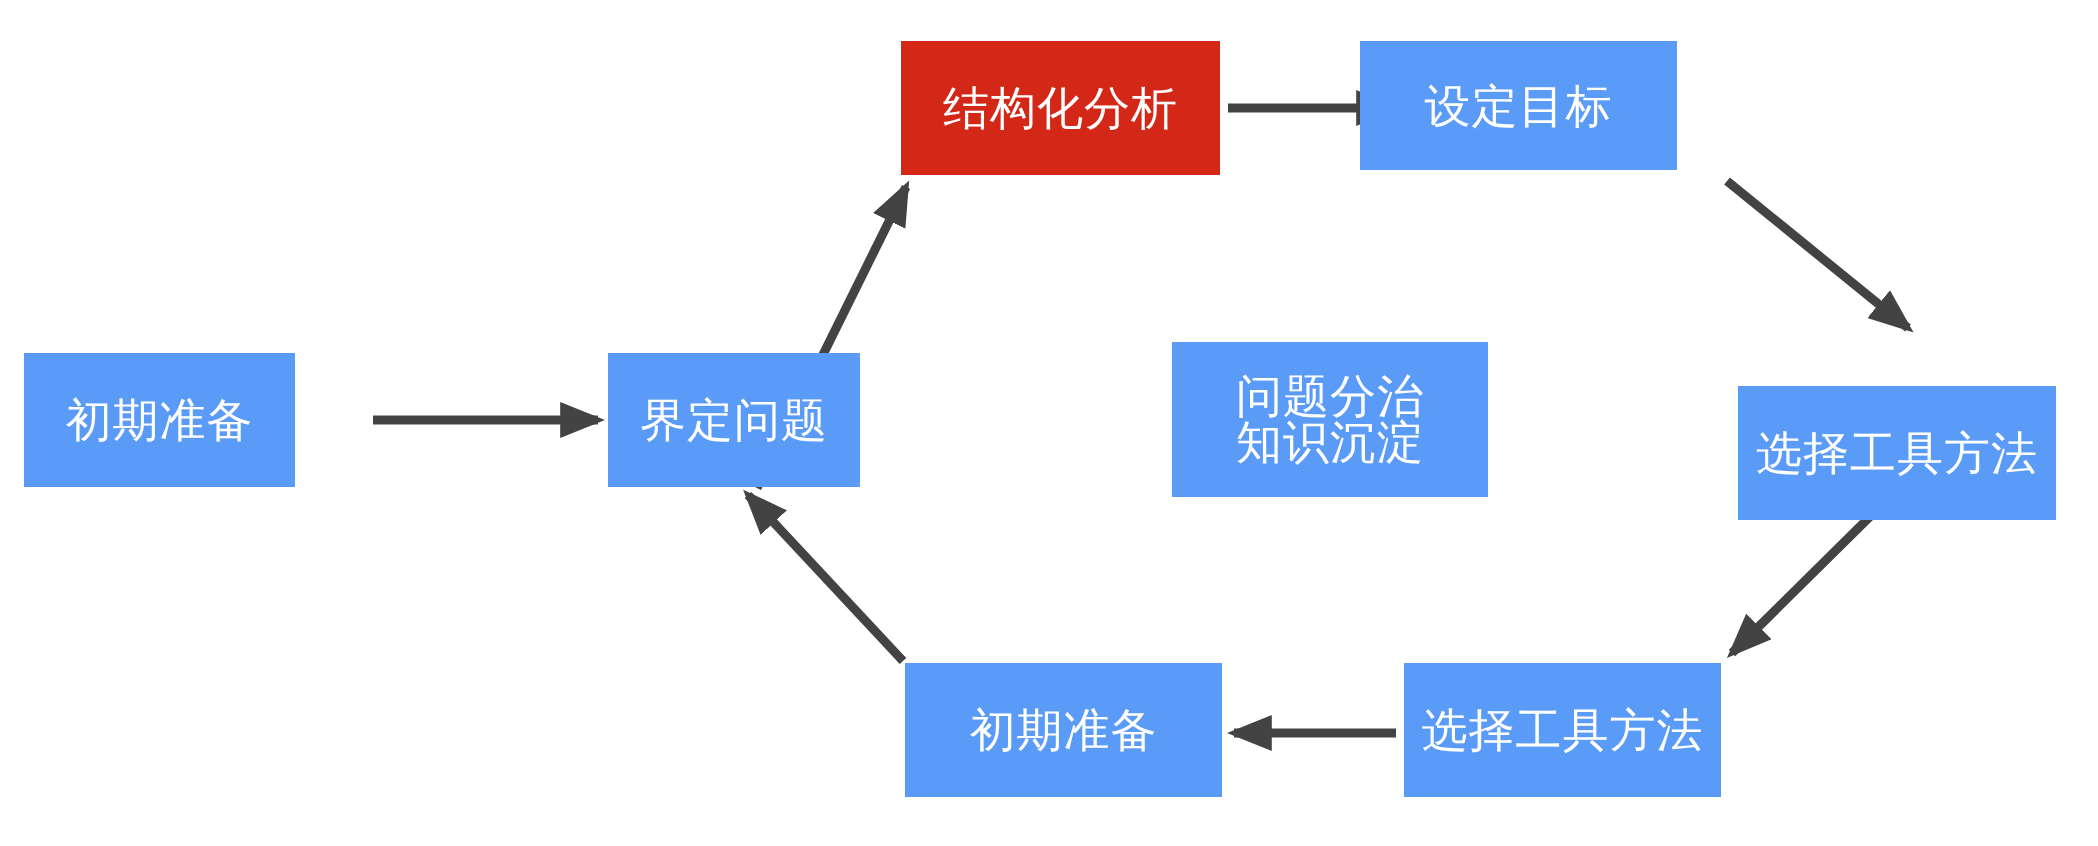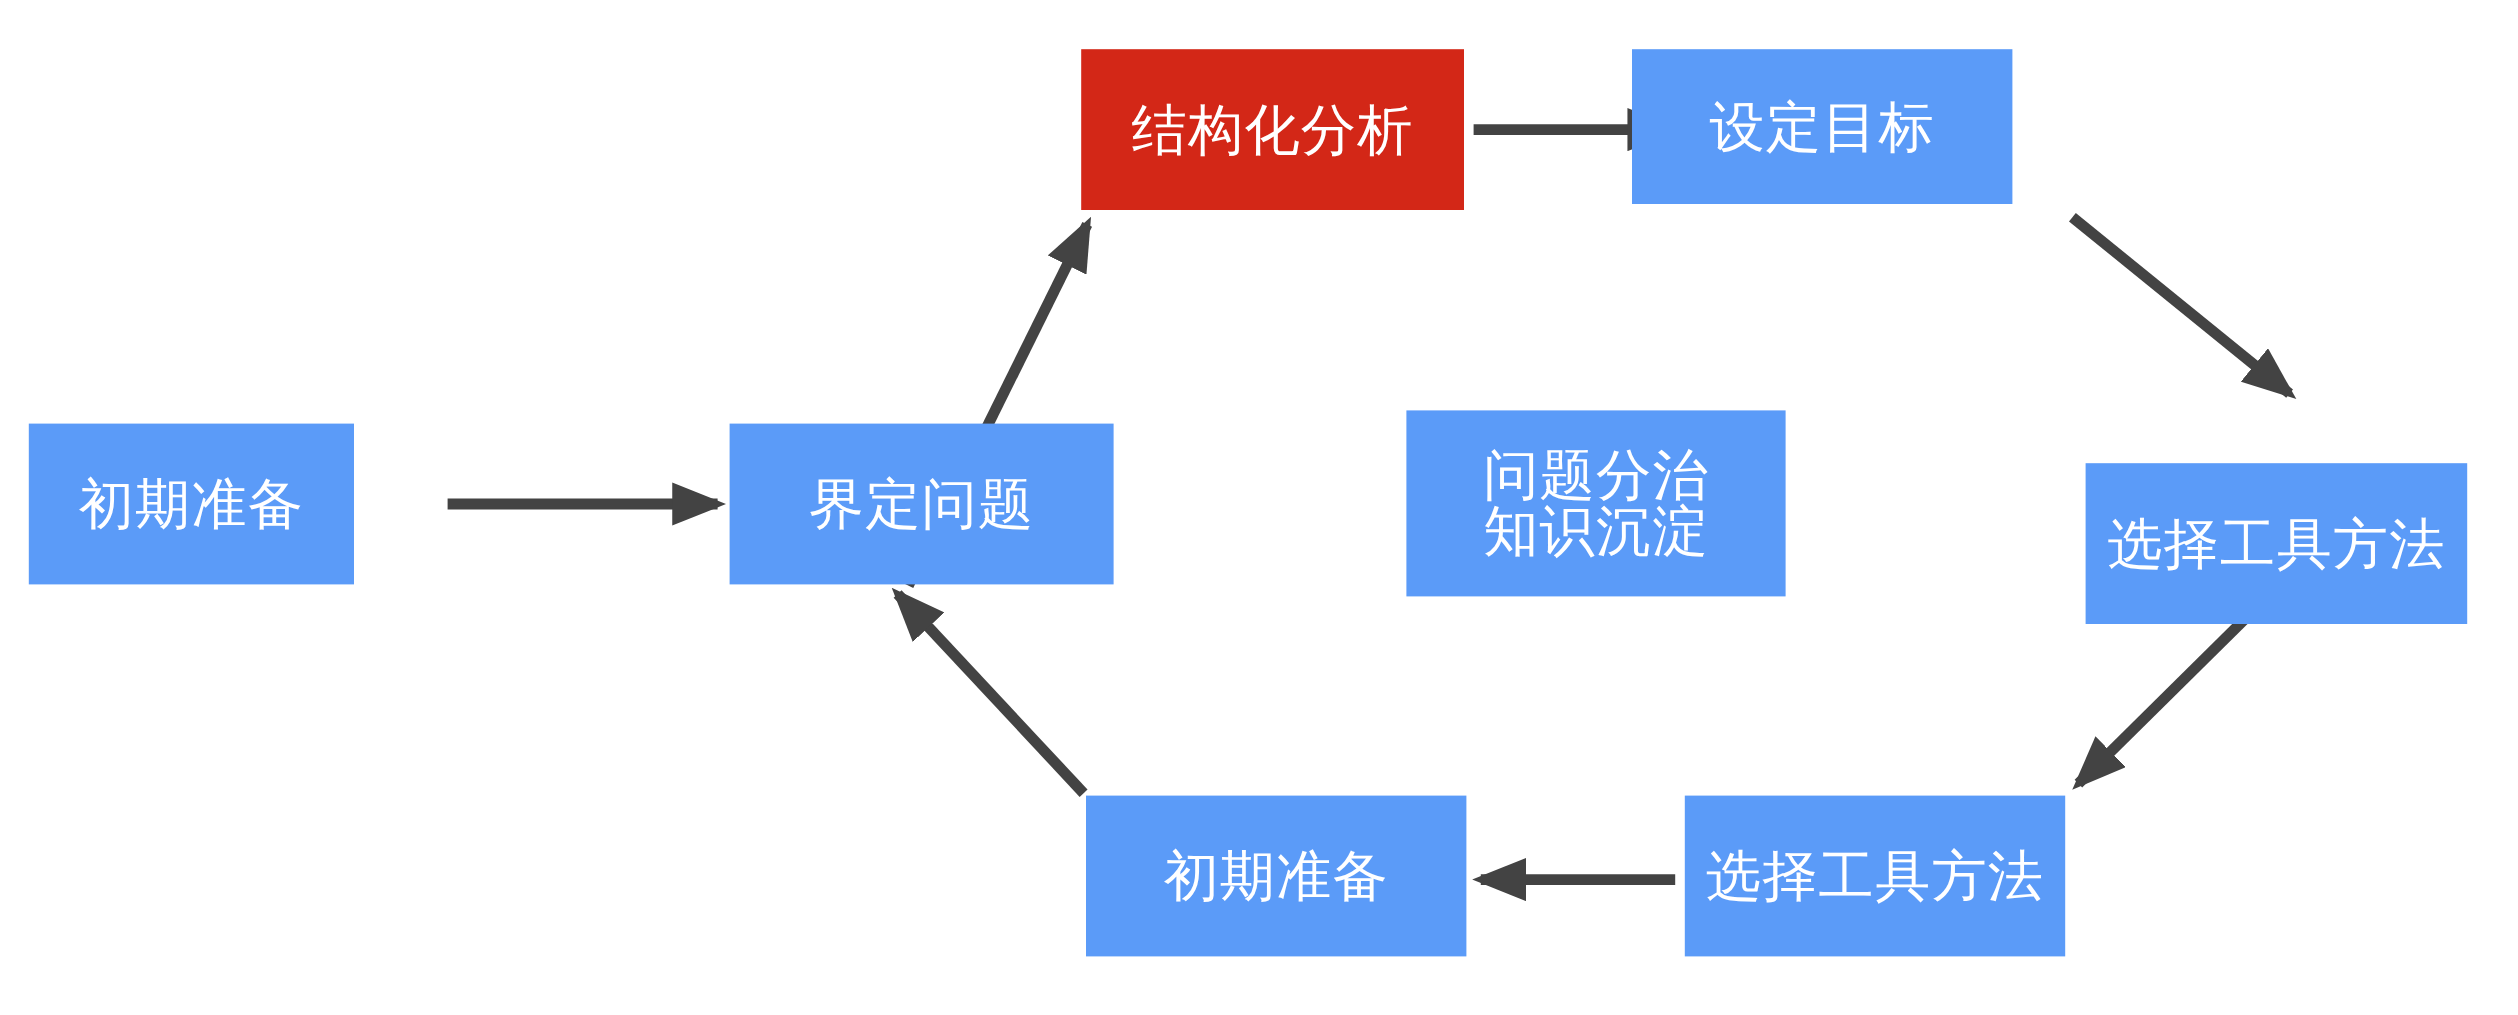--- a/index.html
+++ b/index.html
@@ -63,21 +63,21 @@
       <polyline points="1905,482 1732,653" marker-end="url(#arrowhead)"></polyline>
       <polyline points="1396,733 1234,733" marker-end="url(#arrowhead)"></polyline>
       <polyline points="903,661 748,495" marker-end="url(#arrowhead)"></polyline>
     </g>
   </svg>
 
   <div class="node blue" style="left:24px;  top:353px; width:271px; height:134px;">
     <span>初期准备</span>
   </div>
 
-  <div class="node blue" style="left:608px; top:353px; width:320px; height:134px;">
+  <div class="node blue" style="left:608px; top:353px; width:252px; height:134px;">
     <span>界定问题</span>
   </div>
 
   <div class="node red" style="left:901px; top:41px;  width:319px; height:134px;">
     <span>结构化分析</span>
   </div>
 
   <div class="node blue" style="left:1360px; top:41px; width:317px; height:129px;">
     <span>设定目标</span>
   </div>

